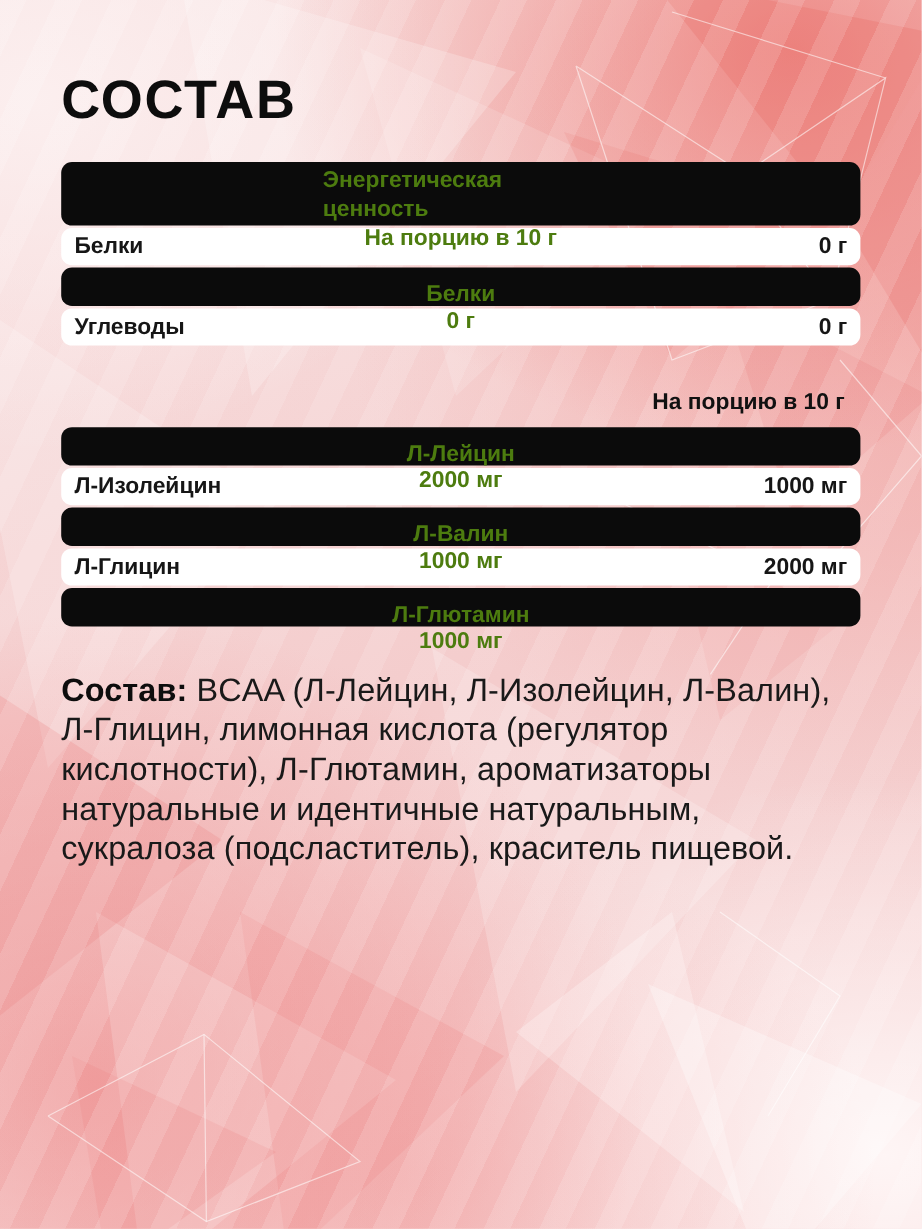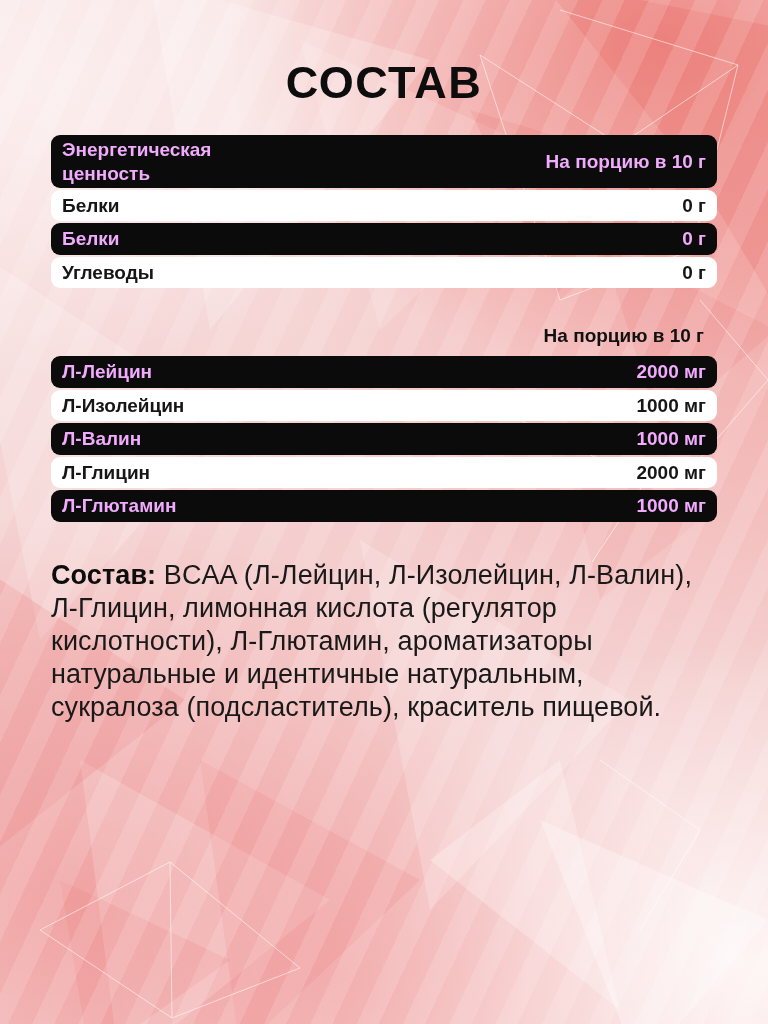--- a/index.html
+++ b/index.html
@@ -35,41 +35,41 @@
   }
 
   .content {
     position: relative;
     z-index: 2;
     padding: 0 51px;
   }
 
   .title {
     margin-top: 57px;
-    text-align: center;
+    text-align: left;
     font-size: 45px;
     line-height: 52px;
     font-weight: 800;
     letter-spacing: 1.5px;
     color: #0d0d0d;
   }
 
   .table { margin-top: 26px; }
   .row {
     display: flex;
     justify-content: space-between;
     align-items: center;
     border-radius: 9px;
     padding: 12px 11px;
     height: 31px;
     font-size: 19px;
     font-weight: 600;
   }
   .row + .row { margin-top: 2px; }
-  .row.dark  { background: #0b0b0b; color: #f0abfc; height: 32px; }
+  .row.dark  { background: #0b0b0b; color: #4d7c0f; height: 32px; flex-direction: column; }
   .row.light { background: #ffffff; color: #161616; }
 
   .row.header {
     height: 53px;
     align-items: center;
     padding: 4px 11px;
   }
   .row.header .hdr-label {
     max-width: 230px;
     line-height: 24px;

